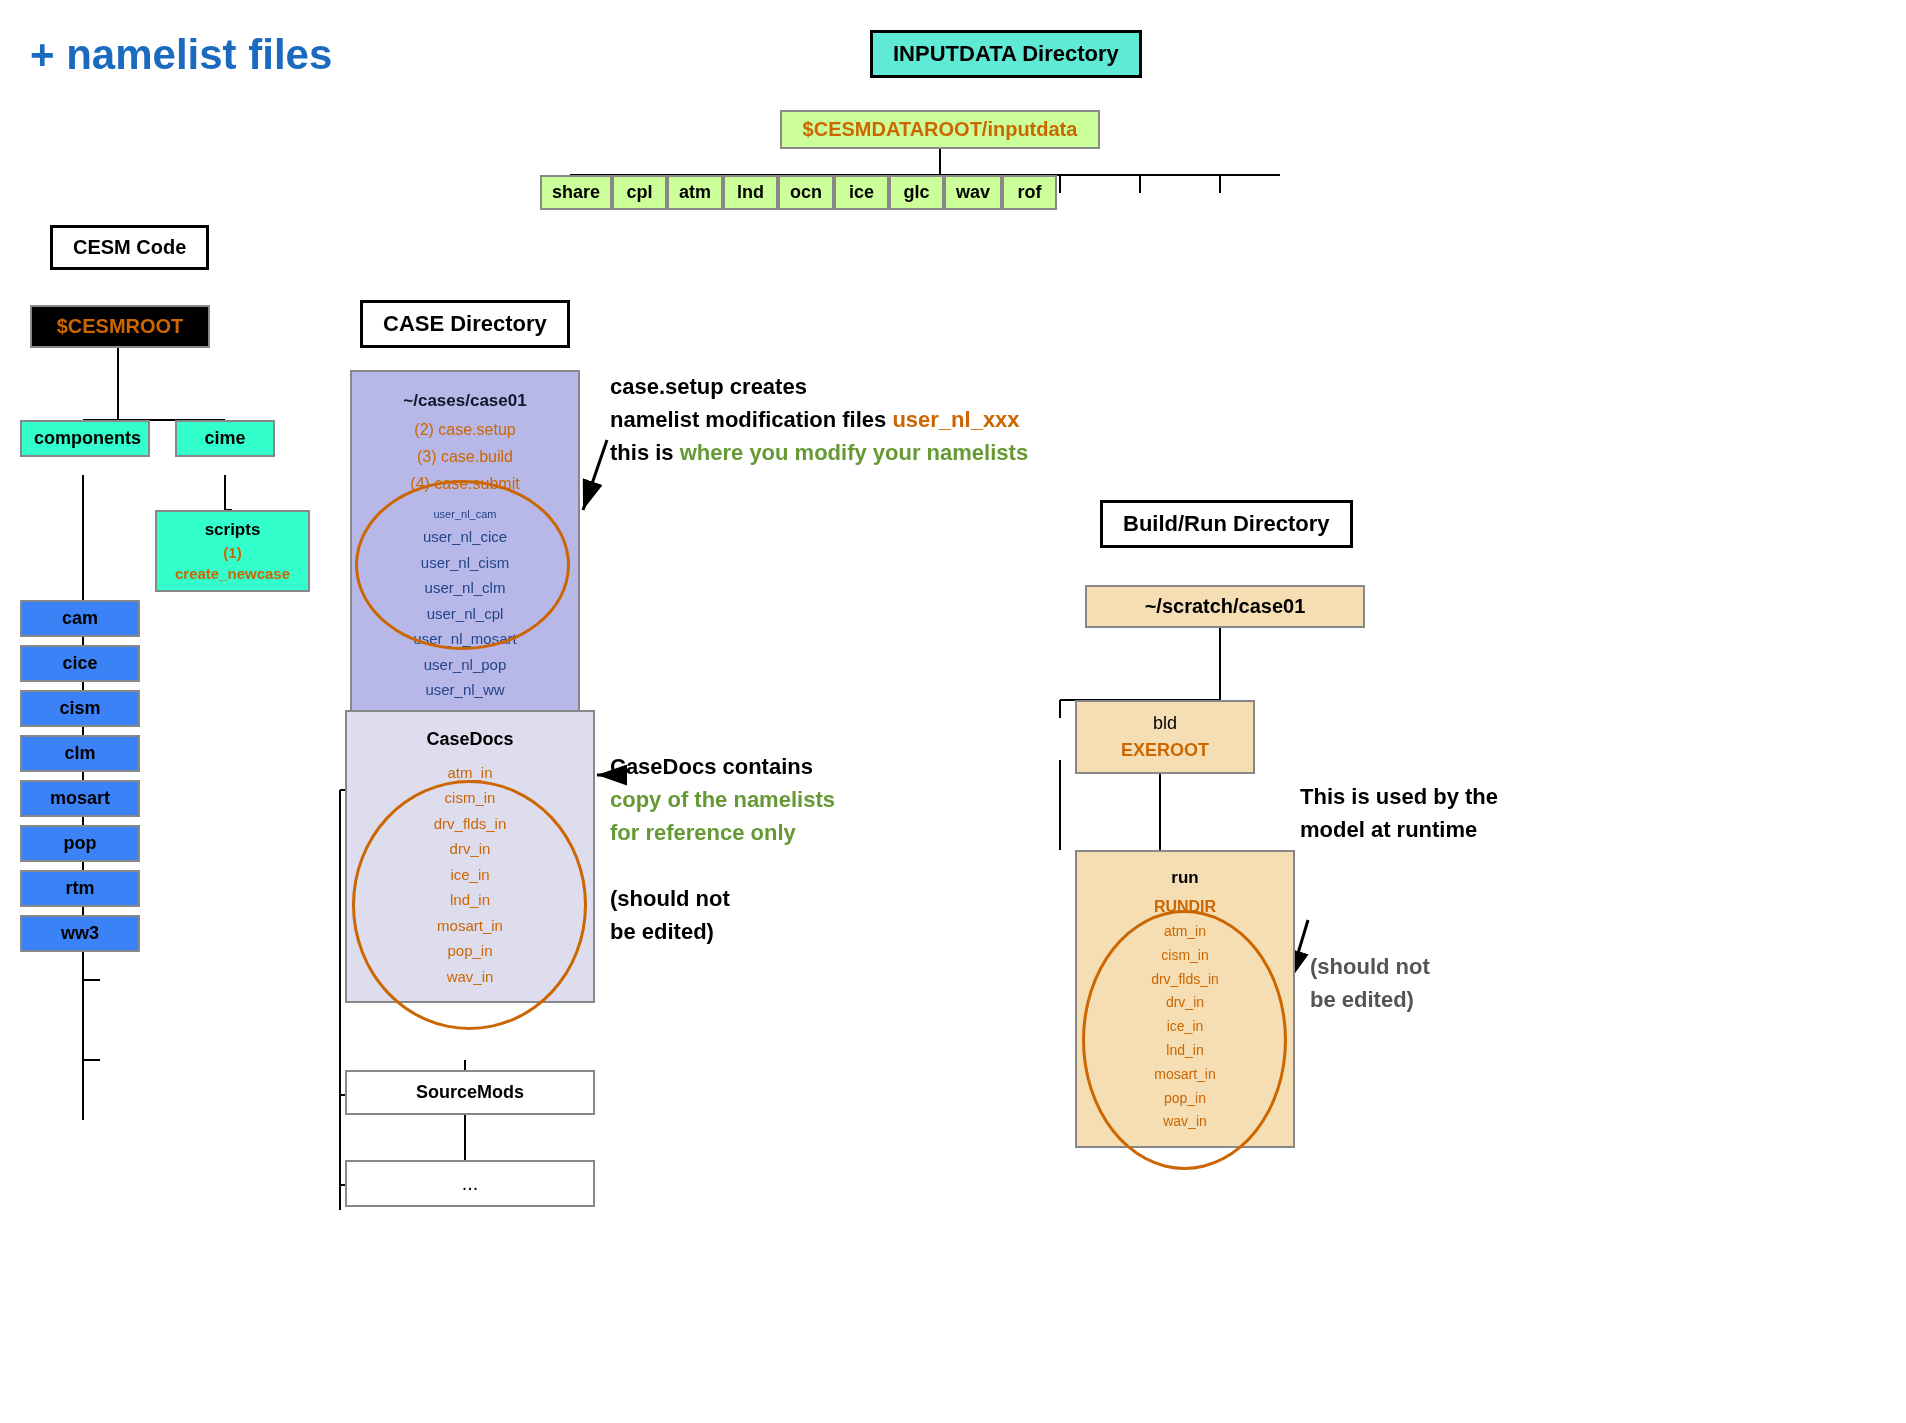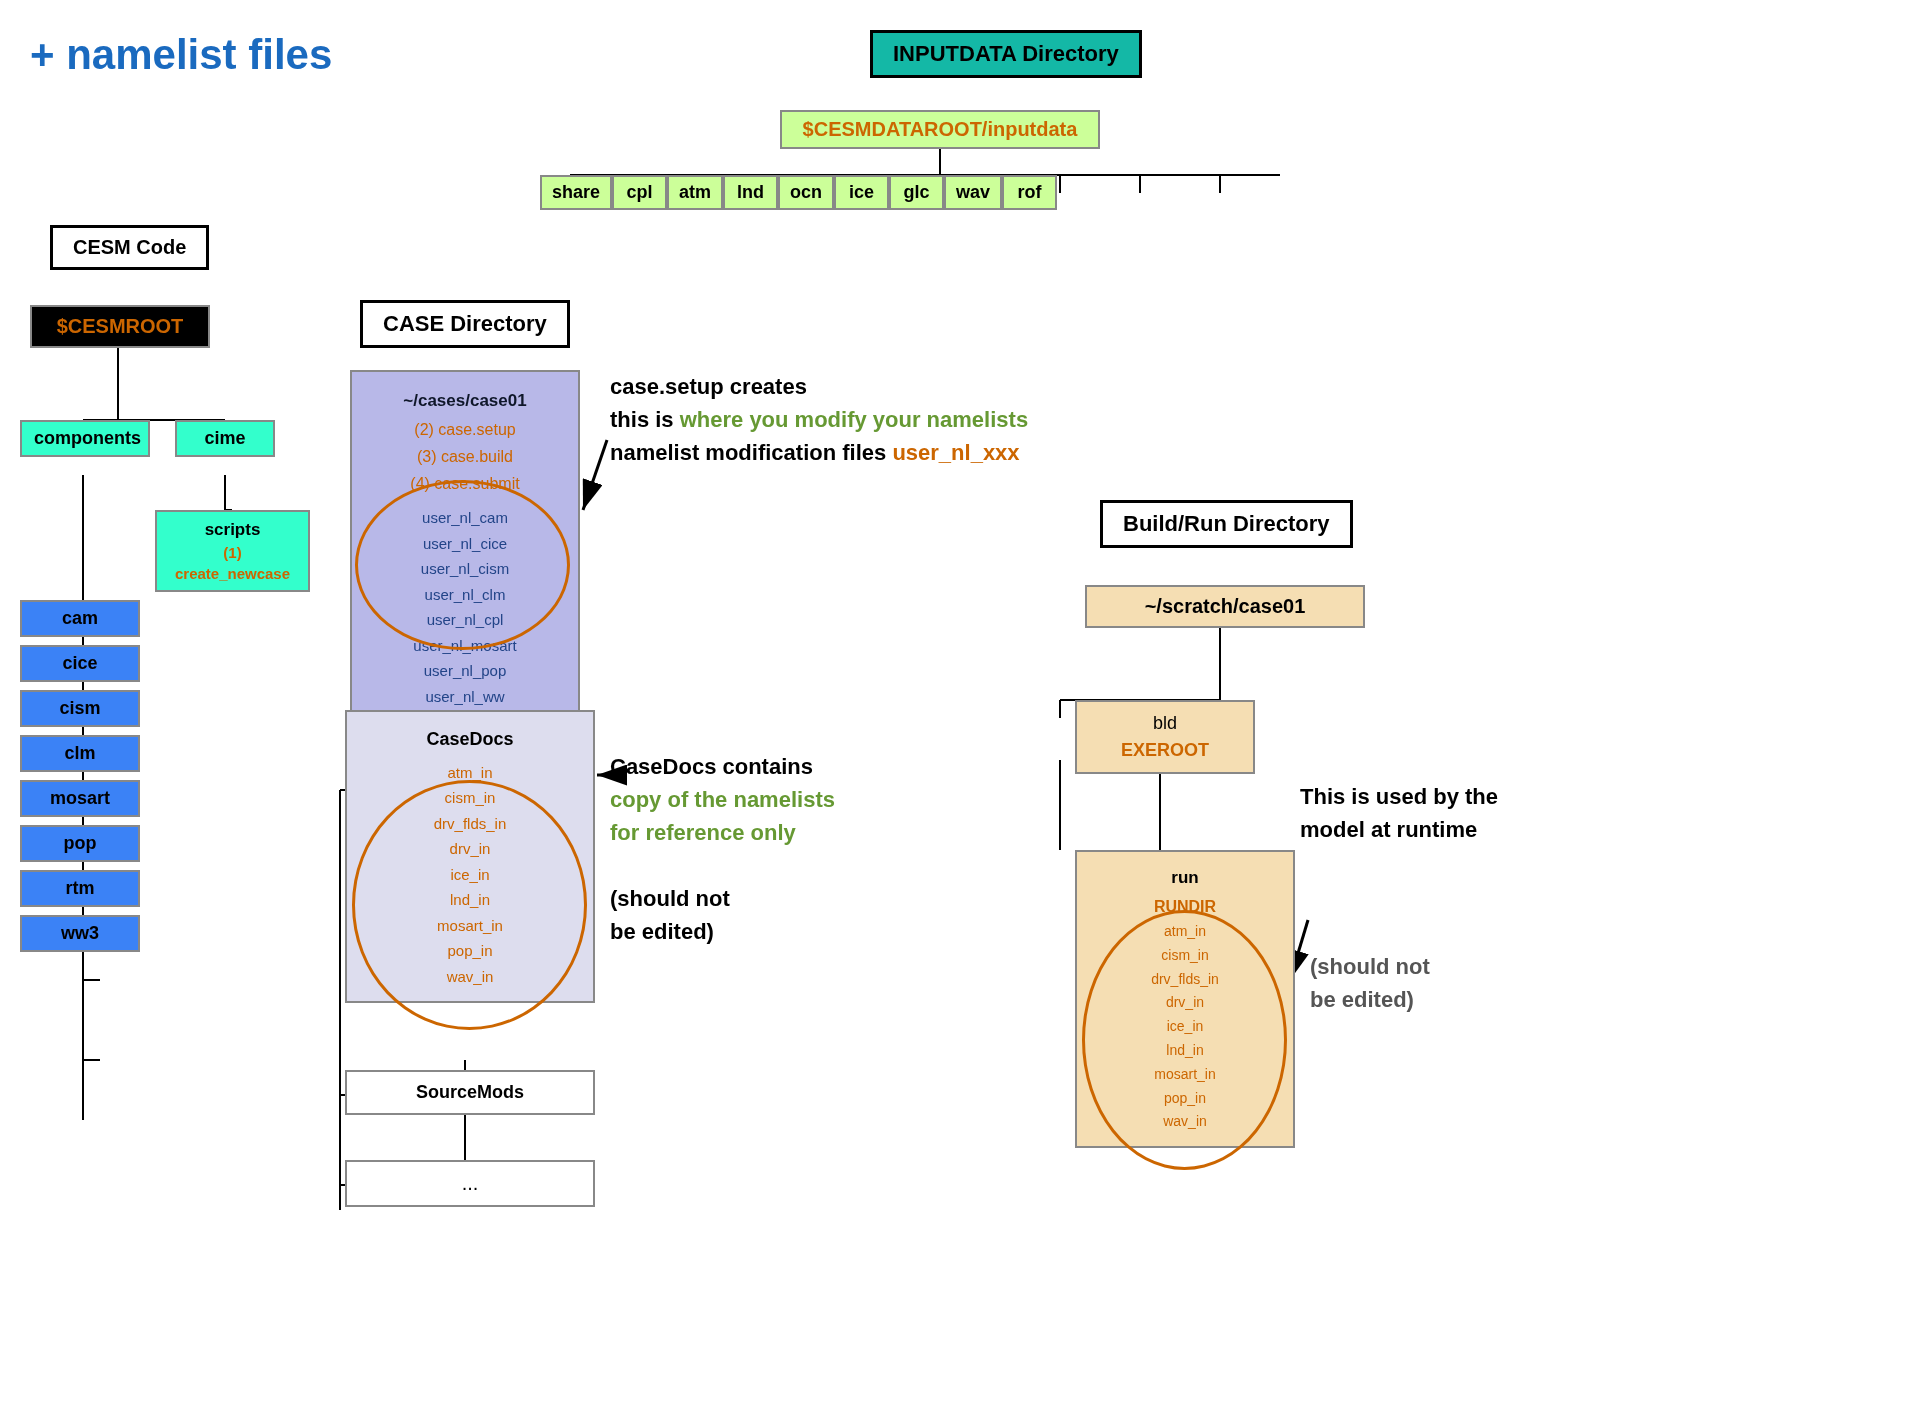--- a/index.html
+++ b/index.html
@@ -22,21 +22,21 @@
       color: #1a6abf;
       line-height: 1.2;
     }
 
     
     .inputdata-box {
       position: absolute;
       top: 30px;
       left: 870px;
       border: 3px solid black;
-      background: #14b8a6;
+      background: #5eead4;
       padding: 8px 20px;
       font-size: 22px;
       font-weight: bold;
     }
 
     .inputdata-root {
       position: absolute;
       top: 110px;
       left: 780px;
       background: #ccff99;
@@ -491,21 +491,21 @@
 
 <div class="case-dir-label">
   <span>CASE Directory</span>
 </div>
 
 <div class="case-main-box">
   <div style="color:#0f172a; font-weight:bold; font-size:17px;text-align:center;">~/cases/case01</div>
   <div style="color:#cc6600; font-size:16px;">(2) case.setup</div>
   <div style="color:#cc6600; font-size:16px;">(3) case.build</div>
   <div style="color:#cc6600; font-size:16px;">(4) case.submit</div>
-  <div style="margin-top:8px; font-size:15px; color:#224488;">user_nl_cam</div>
+  <div style="margin-top:8px; font-size:11px; color:#224488;">user_nl_cam</div>
   <div style="font-size:15px; color:#224488;">user_nl_cice</div>
   <div style="font-size:15px; color:#224488;">user_nl_cism</div>
   <div style="font-size:15px; color:#224488;">user_nl_clm</div>
   <div style="font-size:15px; color:#224488;">user_nl_cpl</div>
   <div style="font-size:15px; color:#224488;">user_nl_mosart</div>
   <div style="font-size:15px; color:#224488;">user_nl_pop</div>
   <div style="font-size:15px; color:#224488;">user_nl_ww</div>
 </div>
 
 <div class="case-oval"></div>
@@ -528,22 +528,22 @@
 <div class="sourcemods-box">
   <span>SourceMods</span>
 </div>
 
 <div class="ellipsis-box">
   <span>...</span>
 </div>
 
 <div class="annotation-1">
   <div>case.setup creates</div>
+  <div>namelist modification files <span class="orange">user_nl_xxx</span></div>
   <div>this is <span class="green">where you modify your namelists</span></div>
-  <div>namelist modification files <span class="orange">user_nl_xxx</span></div>
 </div>
 
 <div class="annotation-2">
   <div style="color:#000; font-weight:bold;">CaseDocs contains</div>
   <div style="color:#669933; font-weight:bold;">copy of the namelists</div>
   <div style="color:#669933; font-weight:bold;">for reference only</div>
   <br>
   <div style="color:#000; font-weight:bold;">(should not</div>
   <div style="color:#000; font-weight:bold;">be edited)</div>
 </div>

